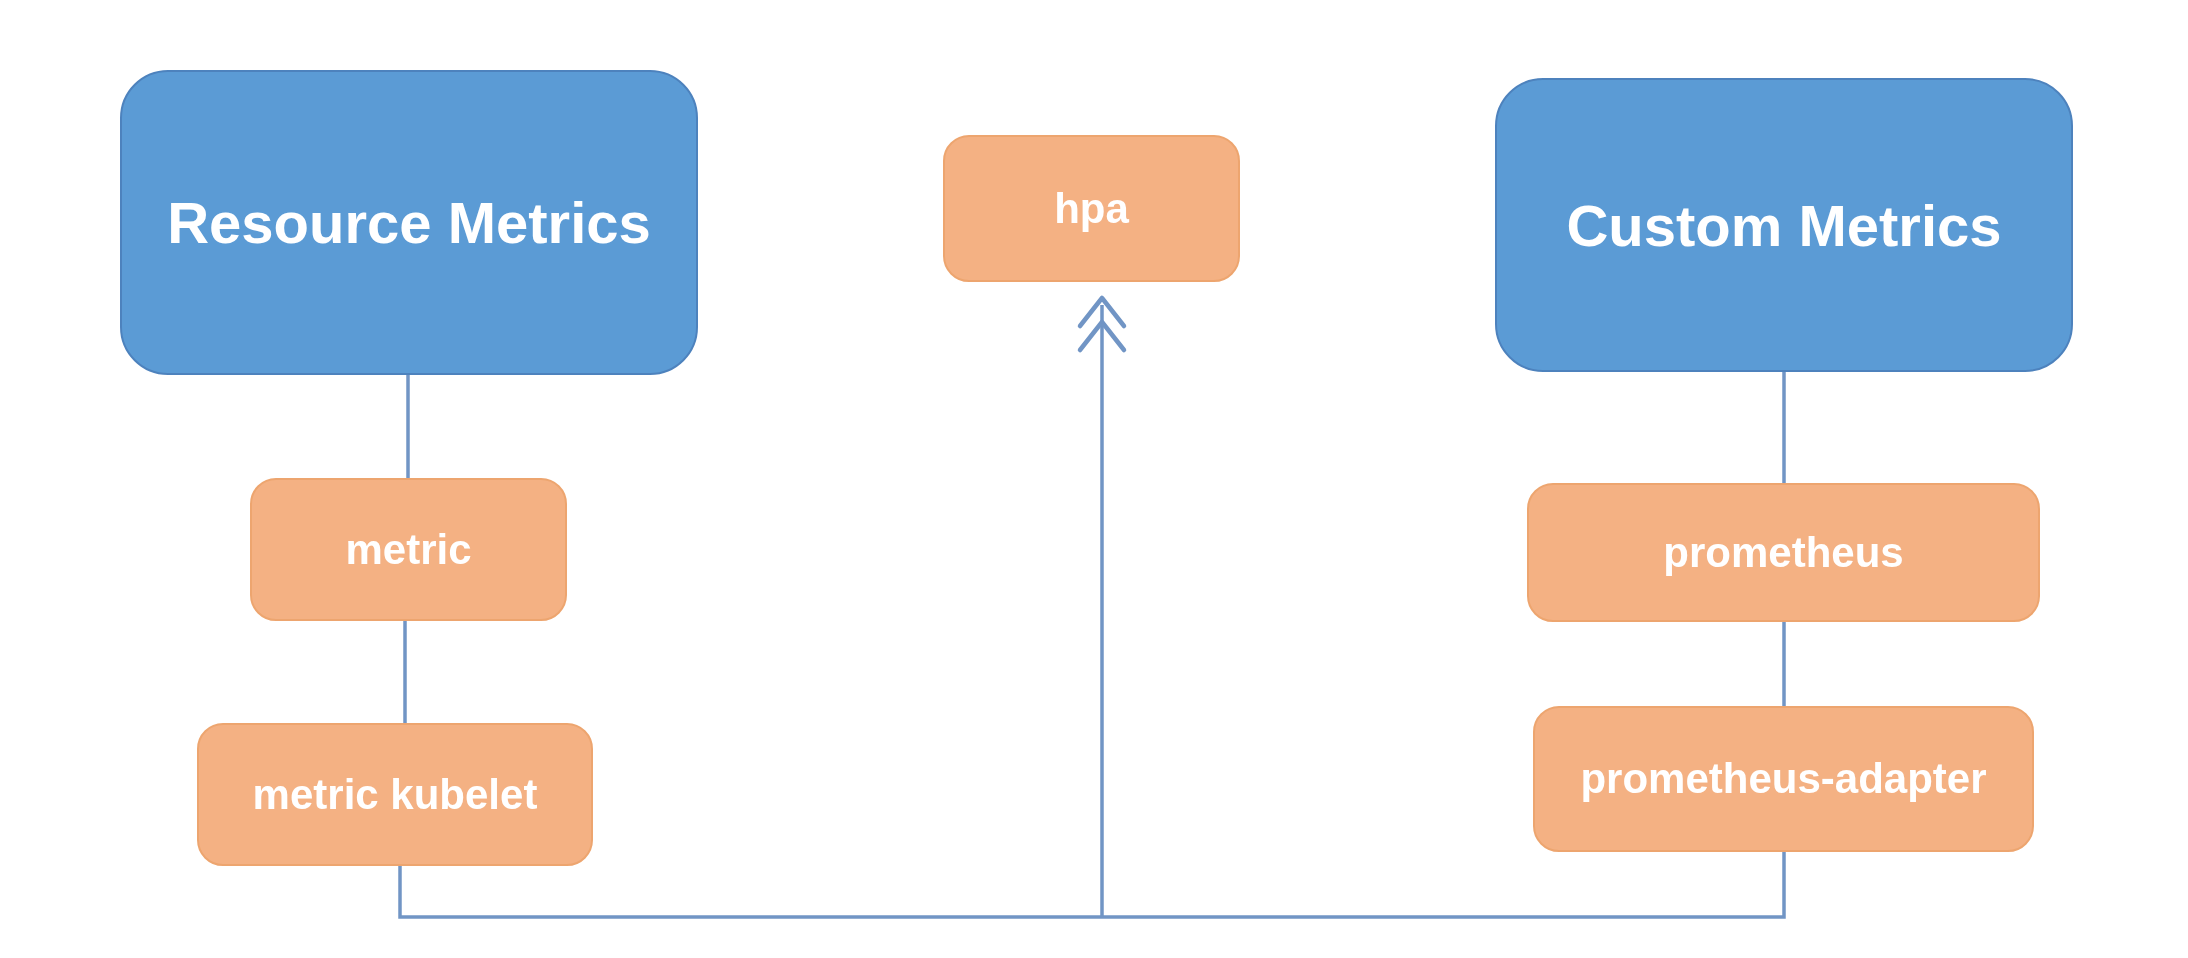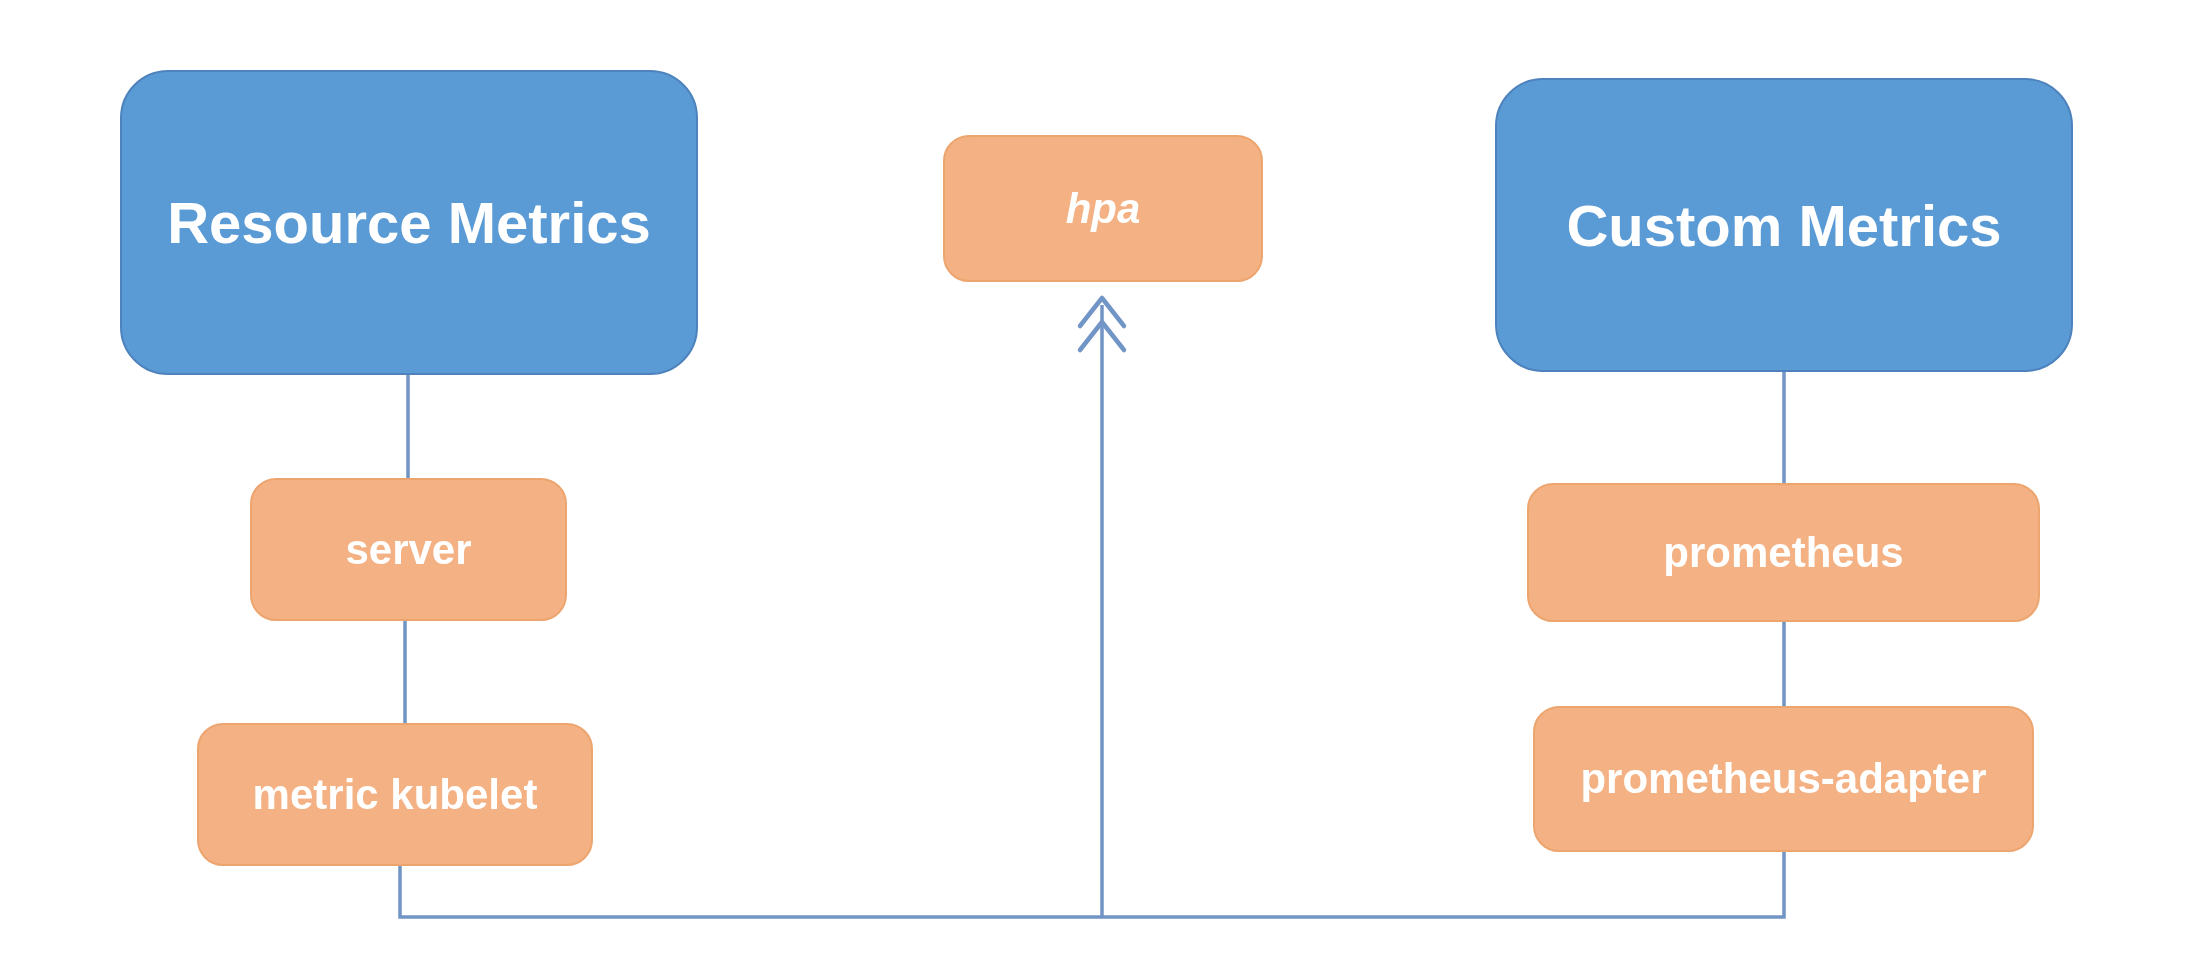--- a/index.html
+++ b/index.html
@@ -54,21 +54,21 @@
   }
   .node--orange {
     background: var(--node-orange, #f4b183);
     border: 2px solid var(--node-orange-border, #eda56f);
     border-radius: 26px;
     font-size: 42px;
   }
   
   #node-resource-metrics  { left: 120px;  top: 70px;  width: 578px; height: 305px; }
   #node-custom-metrics    { left: 1495px; top: 78px;  width: 578px; height: 294px; }
-  #node-hpa               { left: 943px;  top: 135px; width: 320px; height: 147px; font-style: italic; }
+  #node-hpa               { left: 943px;  top: 135px; width: 297px; height: 147px; }
   #node-kubelet           { left: 250px;  top: 478px; width: 317px; height: 143px; }
   #node-metric-server     { left: 197px;  top: 723px; width: 396px; height: 143px; }
   #node-prometheus        { left: 1527px; top: 483px; width: 513px; height: 139px; justify-content: center; }
   #node-prometheus-adapter{ left: 1533px; top: 706px; width: 501px; height: 146px; }
 </style>
 </head>
 <body>
 
 <div class="canvas">
 
@@ -95,21 +95,21 @@
 
   <div class="node node--blue" id="node-resource-metrics">
     <span>Resource Metrics</span>
   </div>
 
   <div class="node node--orange" id="node-hpa">
     <span>hpa</span>
   </div>
 
   <div class="node node--orange" id="node-kubelet">
-    <span>server</span>
+    <span>metric</span>
   </div>
 
   <div class="node node--orange" id="node-metric-server">
     <span>metric kubelet</span>
   </div>
 
   <div class="node node--orange" id="node-prometheus">
     <span>prometheus</span>
   </div>
 

